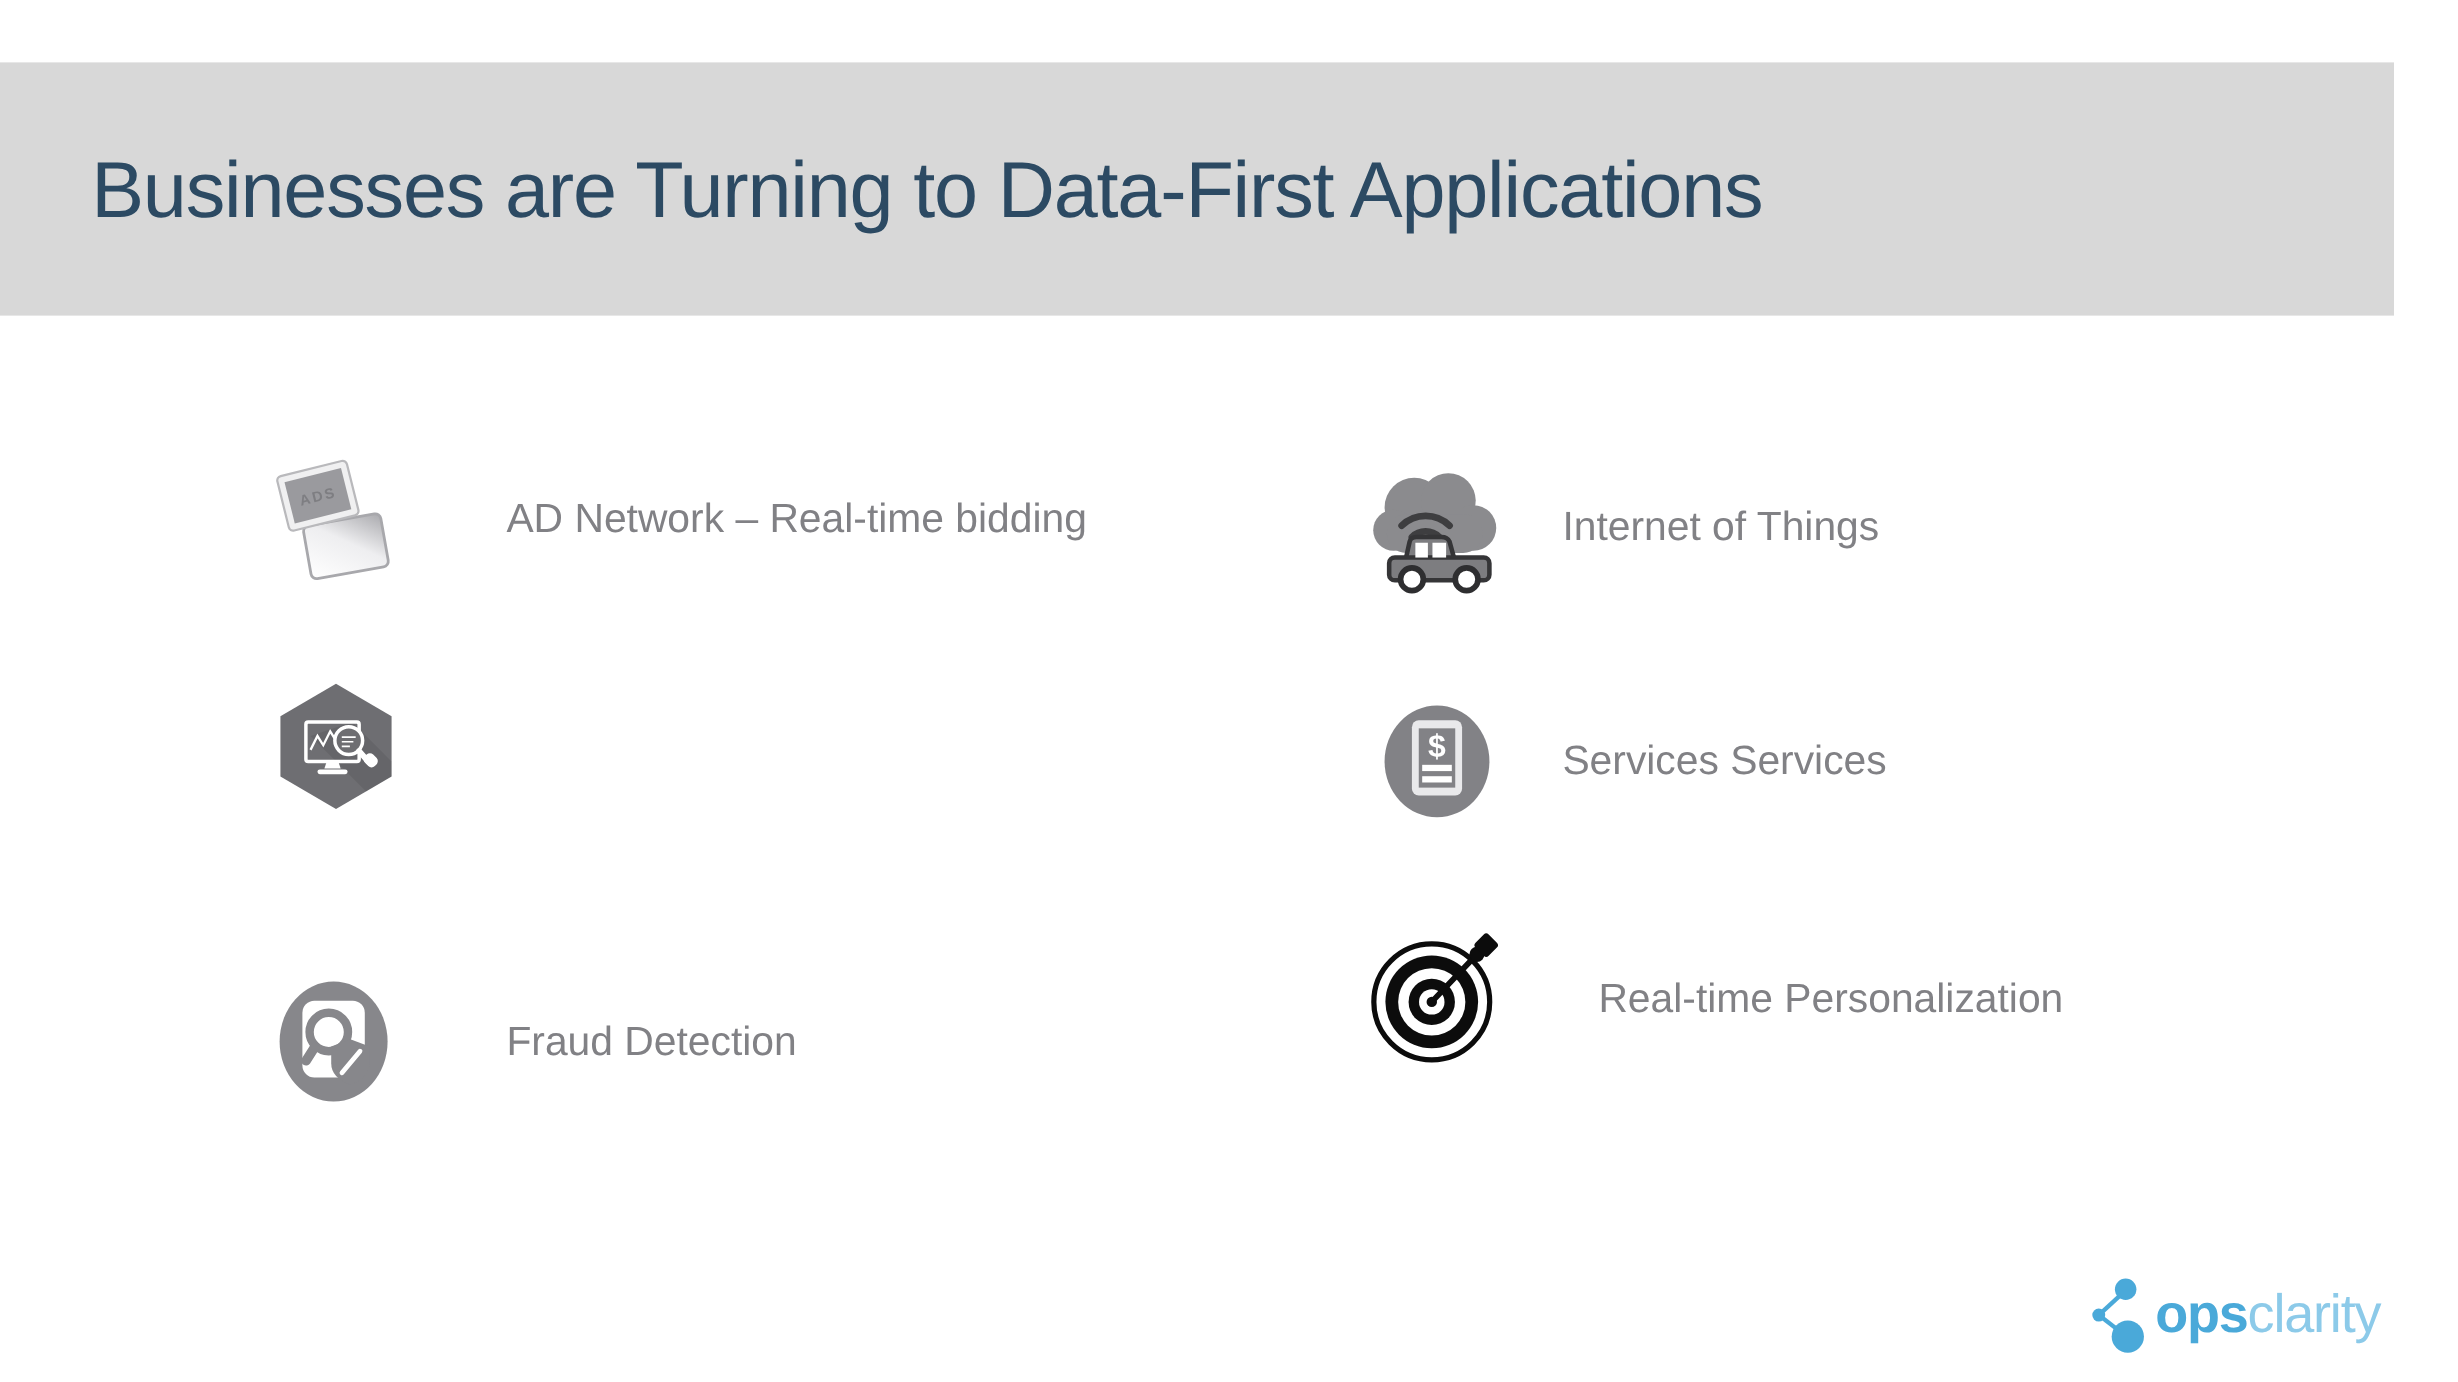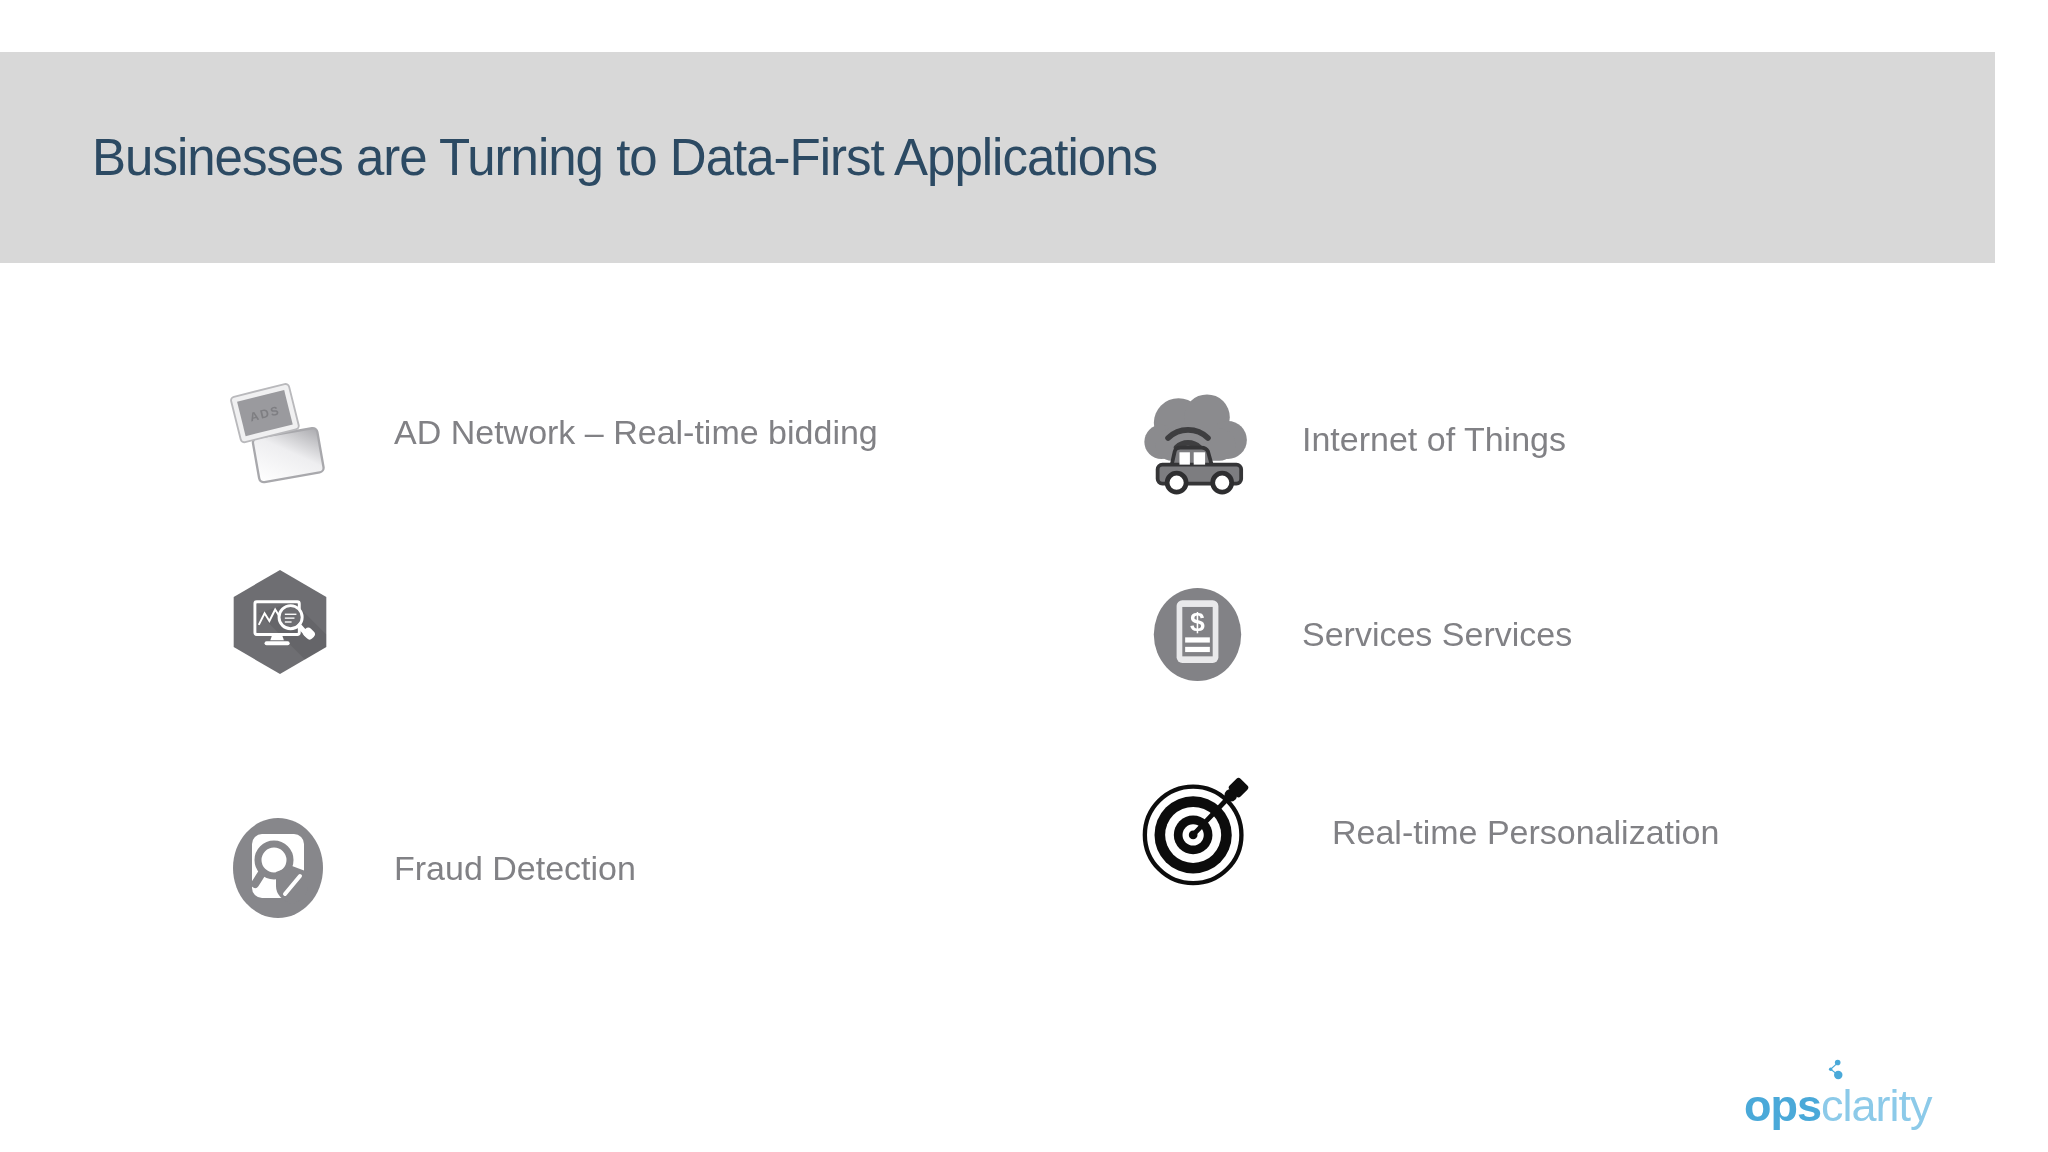--- a/index.html
+++ b/index.html
@@ -7,39 +7,39 @@
     width:2048px;height:1152px;position:relative;overflow:hidden;
     background:#ffffff;
     font-family:"Liberation Sans",sans-serif;
   }
   .title-band{
     position:absolute;left:0;top:52px;width:1995px;height:211px;
     background:var(--band-bg,#d8d8d8);
     display:flex;align-items:center;
   }
   .title{
-    margin:16px;padding-left:76px;
-    font-size:51px;font-weight:400;letter-spacing:-1px;
+    margin:0;padding-left:76px;
+    font-size:66px;font-weight:400;letter-spacing:-1px;
     color:var(--title,#2c4a63);
     white-space:nowrap;
   }
   .item{
     position:absolute;display:flex;align-items:center;
   }
   .icon-box{display:flex;align-items:center;justify-content:center;flex:0 0 auto;}
   .col-left .icon-box{width:112px;}
   .col-right .icon-box{width:118px;}
-  .col-left .label{margin-left:60px;}
+  .col-left .label{margin-left:88px;}
   .col-right .label{margin-left:46px;}
   .label{
     font-size:34px;color:var(--label,#818185);white-space:nowrap;
   }
   .logo{
     position:absolute;left:1740px;top:1058px;height:74px;
-    display:flex;align-items:center;flex-direction:column;
+    display:flex;align-items:center;
   }
   .logo-text{font-size:45px;letter-spacing:-1px;margin-left:4px;}
   .logo-bold{font-weight:700;color:var(--logo-teal,#4aa9d9);}
   .logo-light{font-weight:400;color:var(--logo-teal-light,#8ccae9);}
 </style>
 </head>
 <body>
 
 <div class="slide">
 

